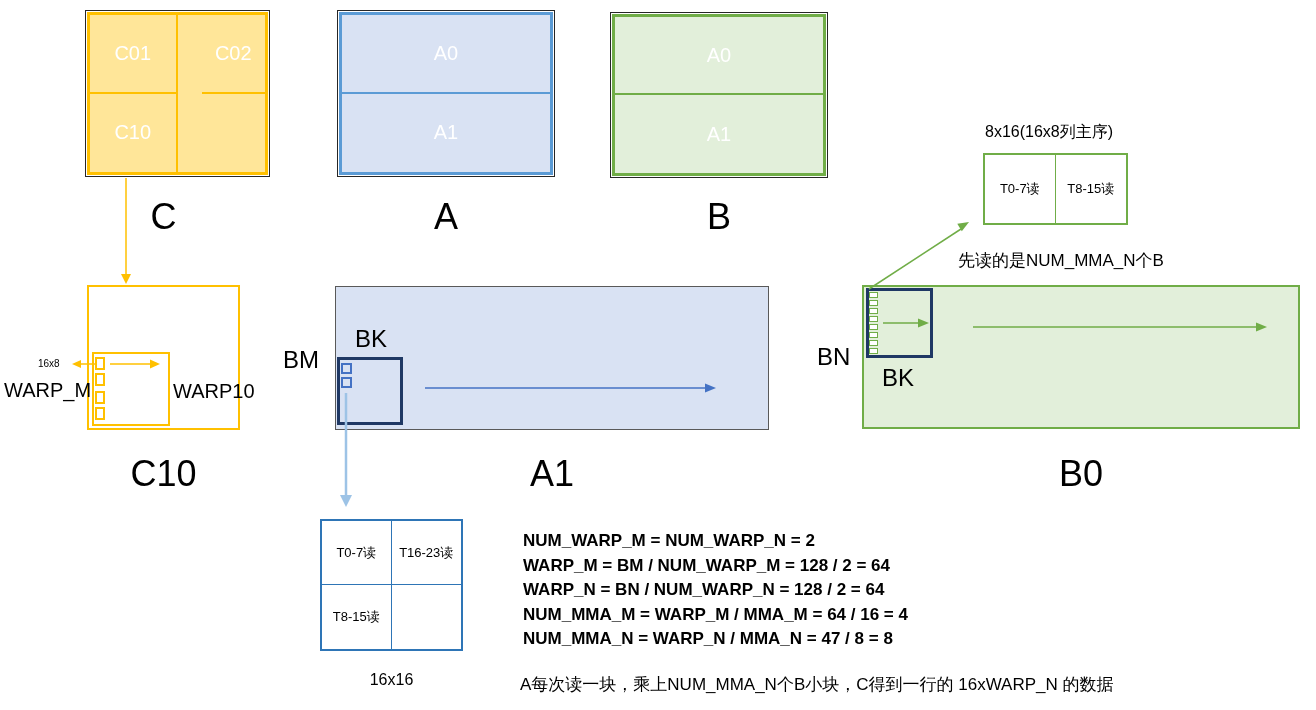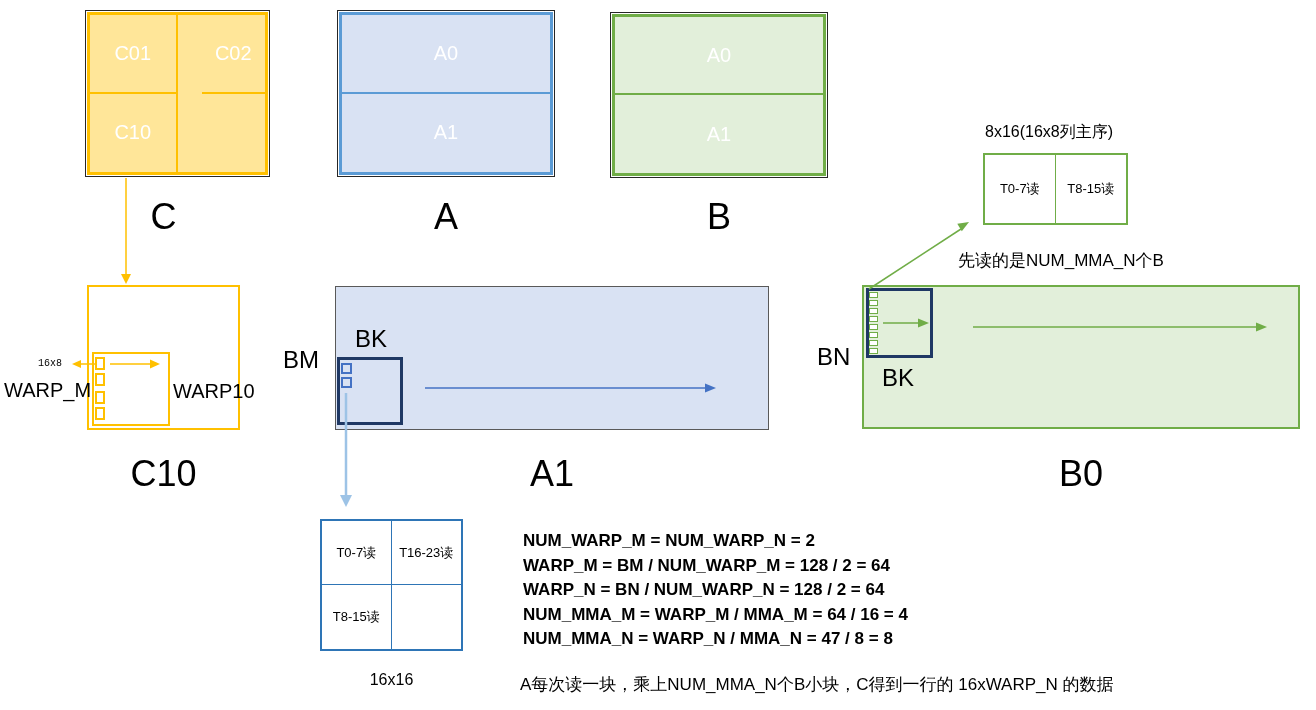--- a/index.html
+++ b/index.html
@@ -25,21 +25,21 @@
   .m-c .q3{border-right:2px solid var(--gold);}
   .m-a .r1{border-bottom:2px solid var(--blue);}
   .m-b .r1{border-bottom:2px solid var(--green);}
   .big-label{font-size:36px;text-align:center;line-height:1.05;}
   .mid-label{font-size:24px;line-height:1.05;}
   .small-label{font-size:20px;line-height:1.05;}
   
   .c10-outer{border:2px solid var(--gold);background:#fff;}
   .c10-inner{border:2px solid var(--gold);background:#fff;}
   .gold-sq{border:2px solid var(--gold);background:#fff;width:10px;height:13px;}
-  .tiny{font-size:10px;font-family:Liberation Mono, monospace;}
+  .tiny{font-size:10px;}
   
   .a1-rect{background:var(--blue-fill);border:1px solid #595959;}
   .navy-box{border:3px solid var(--navy);background:transparent;}
   .blue-sq{border:2px solid var(--mid-blue);width:11px;height:11px;}
   
   .b0-rect{background:var(--green-fill);border:2px solid var(--green);}
   .green-sq{border:1px solid var(--green);background:#fff;width:9px;height:6px;}
   
   .tile-b{border:2px solid var(--green);background:#fff;display:grid;grid-template-columns:1fr 1fr;}
   .tile-b .cl{border-right:1.5px solid var(--green);}

